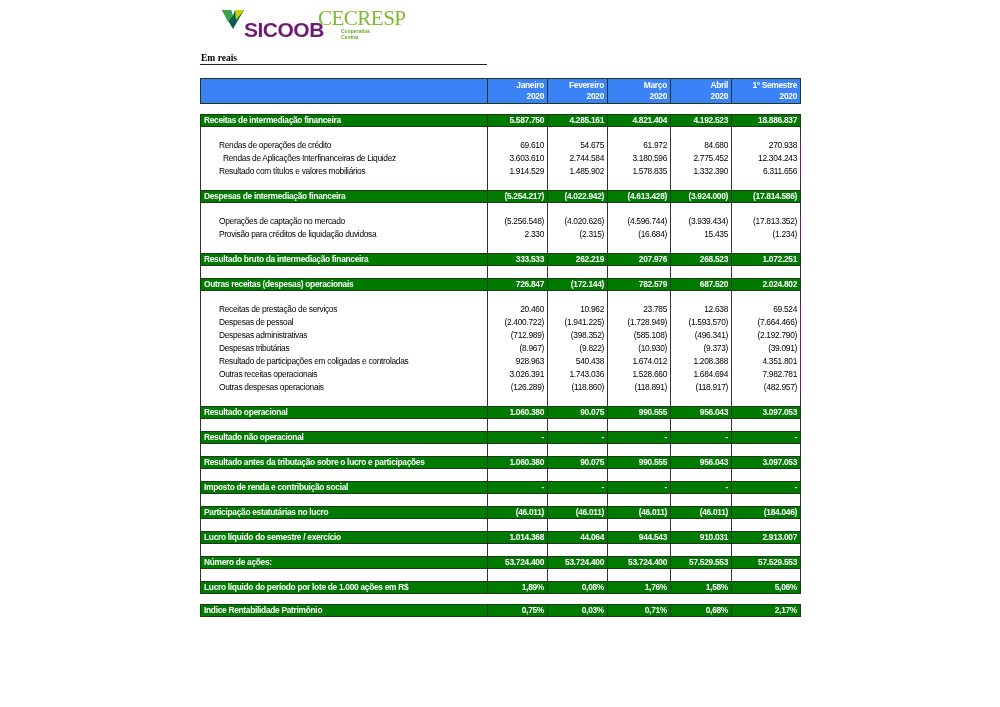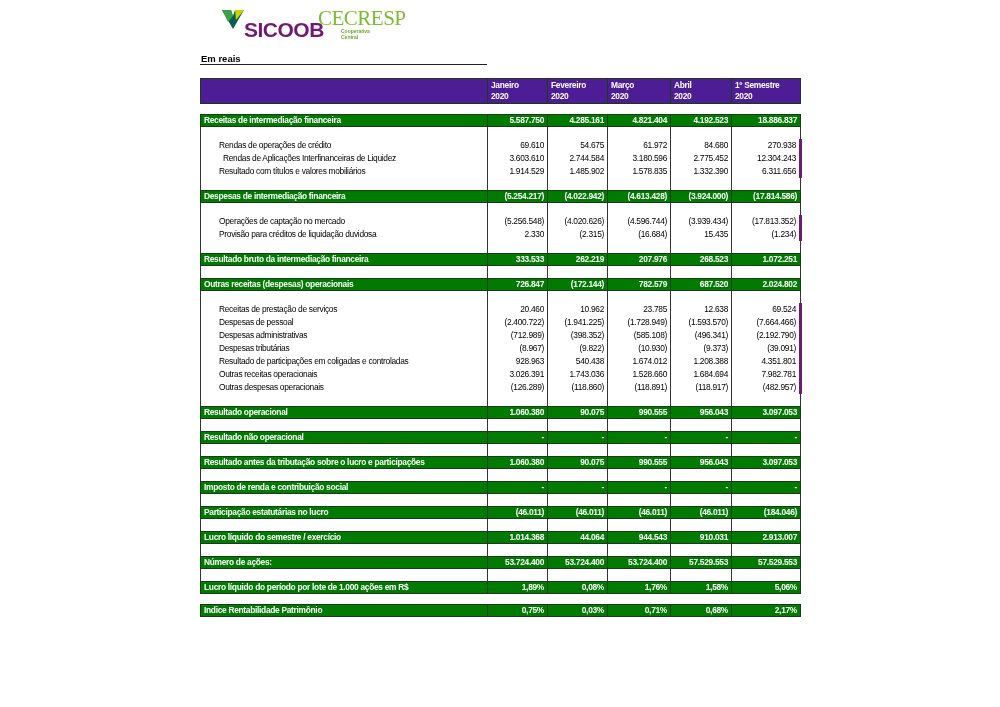--- a/index.html
+++ b/index.html
@@ -3,37 +3,37 @@
 <meta charset="utf-8">
 <style>
   html, body { margin:0; padding:0; background:#ffffff; }
   body { width:1000px; height:707px; position:relative; overflow:hidden; font-family:"Liberation Sans", sans-serif; color:#000; }
   .logo { position:absolute; left:222px; top:6px; width:160px; height:30px; }
   .logo-mark { position:absolute; left:0; top:2px; width:22px; height:22px; }
   .logo-text1 { position:absolute; left:22px; top:12px; font-family:"Liberation Sans", sans-serif; font-weight:bold; font-size:21px; color:#701a75; letter-spacing:-0.5px; }
   .logo-text2 { position:absolute; left:96px; top:0px; font-family:Liberation Serif, serif; font-size:21px; color:#7dbb2e; letter-spacing:-0.5px; }
   .logo-sub { position:absolute; left:119px; top:22px; font-size:5px; color:#6aa82a; font-weight:bold; }
   .doc-title { position:absolute; left:201px; top:39px; font-size:11px; font-weight:normal; letter-spacing:-0.2px;margin-top:40px; }
-  .doc-subtitle { position:absolute; left:201px; top:53px; font-size:9.5px; font-weight:bold; }
+  .doc-subtitle { position:absolute; left:201px; top:53px; font-size:9.5px; font-weight:bold;font-family:Liberation Serif, serif; }
   .title-rule { position:absolute; left:200px; top:64px; width:287px; height:1px; background:#222; }
 
   table.dre { position:absolute; left:200px; top:78px; border-collapse:collapse; table-layout:fixed; width:600px; font-size:8.4px; letter-spacing:-0.3px; }
   table.dre td { padding:0 3px; height:12px; line-height:12px; white-space:nowrap; overflow:hidden; }
   col.c-label { width:287px; }
   col.c1 { width:60px; } col.c2 { width:60px; } col.c3 { width:63px; } col.c4 { width:61px; } col.c5 { width:69px; }
   td.num { text-align:right; }
-  tr.head td { background:#4c1d95; color:#fff; font-weight:bold; text-align:left; height:13px; line-height:11px; border:1px solid #1a3a1a; padding-top:1px; padding-bottom:1px; }
+  tr.head td { background:#3b82f6; color:#fff; font-weight:bold; text-align:right; height:13px; line-height:11px; border:1px solid #1a3a1a; padding-top:1px; padding-bottom:1px; }
   tr.head td.lbl { border-right:1px solid #1a3a1a; }
   tr.green td { background:#007a00; color:#fff; font-weight:bold; border-top:1px solid #1a3a1a; border-bottom:1px solid #1a3a1a; border-left:1px solid #1a3a1a; height:11px; line-height:11px; }
   tr.green td:last-child { border-right:1px solid #1a3a1a; }
   tr.blank td { border-left:1px solid #333; height:12px; }
   tr.blank td:last-child { border-right:1px solid #333; }
   tr.gap td { border:none; height:10px; }
   tr.item td { border-left:1px solid #333; height:13px; line-height:13px; }
-  tr.item td:last-child { border-right:3px solid #701a75; }
+  tr.item td:last-child { border-right:1px solid #701a75; }
   tr.item td.lbl { padding-left:18px; }
   tr.item td.lbl.ind2 { padding-left:22px; }
 </style>
 </head>
 <body>
 
 <div class="logo">
   <svg class="logo-mark" viewBox="0 0 22 22">
     <polygon points="0,2 9,2 11,8 13,2 22,2 11,21" fill="#0b5c4e"></polygon>
     <polygon points="0,2 9,2 11,8 6,14" fill="#3aa04a"></polygon>

